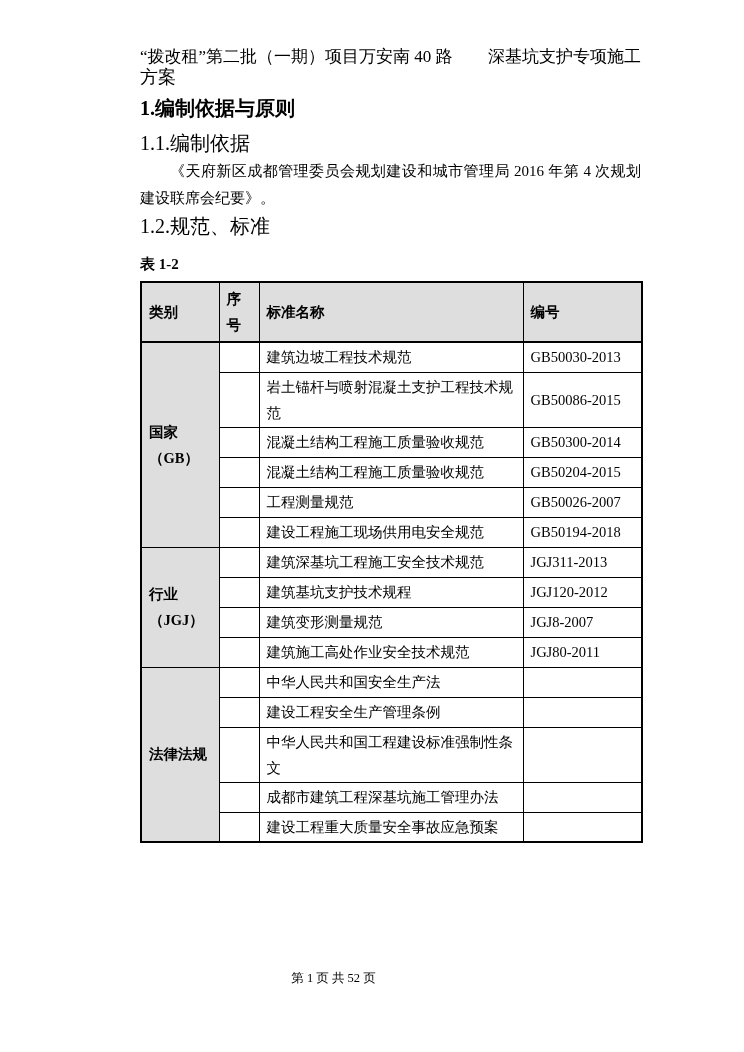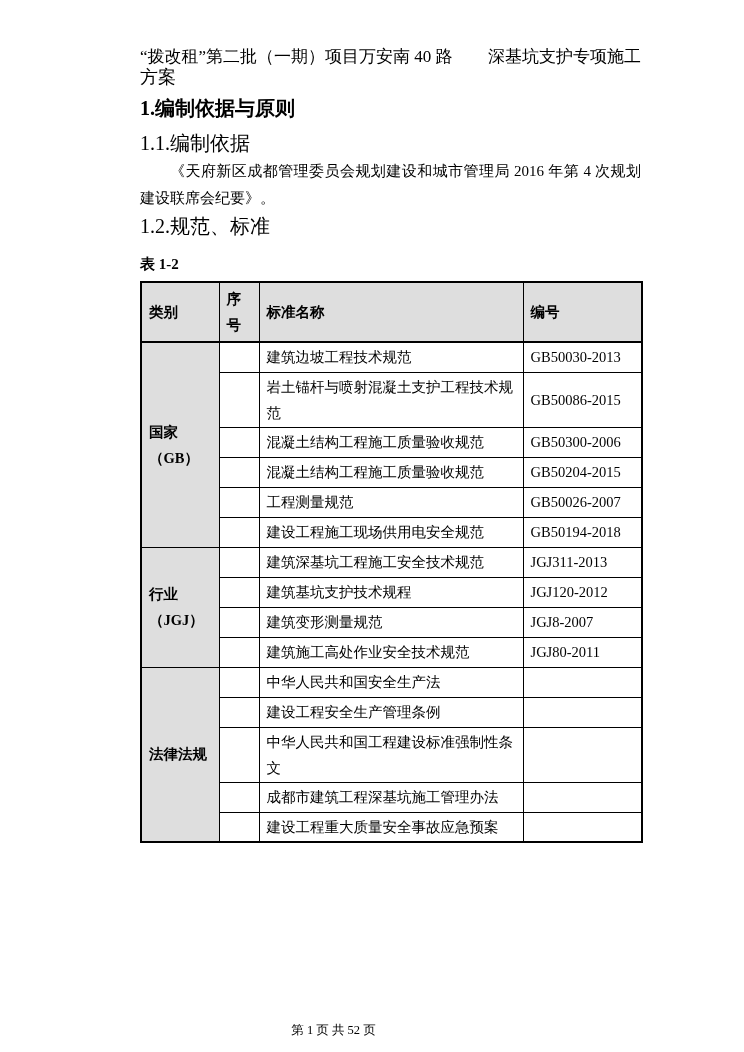--- a/index.html
+++ b/index.html
@@ -82,21 +82,21 @@
     border-bottom:2px solid var(--border-color);
   }
   .standards-table tbody tr{height:30px;}
   .cat-cell{
     background:var(--cell-bg);
     font-weight:bold;
     white-space:pre-line;
   }
   .footer{
     position:absolute;
-    top:1020px;left:0;
+    top:968px;left:0;
     width:667px;
     text-align:center;
     font-size:12.5px;
     line-height:20px;
   }
 </style>
 </head>
 <body>
 
 <div class="content">
@@ -143,21 +143,21 @@
           <td class="code-cell">GB50030-2013</td>
         </tr>
         <tr>
           <td class="seq-cell"></td>
           <td class="name-cell">岩土锚杆与喷射混凝土支护工程技术规范</td>
           <td class="code-cell">GB50086-2015</td>
         </tr>
         <tr>
           <td class="seq-cell"></td>
           <td class="name-cell">混凝土结构工程施工质量验收规范</td>
-          <td class="code-cell">GB50300-2006</td>
+          <td class="code-cell">GB50300-2014</td>
         </tr>
         <tr>
           <td class="seq-cell"></td>
           <td class="name-cell">混凝土结构工程施工质量验收规范</td>
           <td class="code-cell">GB50204-2015</td>
         </tr>
         <tr>
           <td class="seq-cell"></td>
           <td class="name-cell">工程测量规范</td>
           <td class="code-cell">GB50026-2007</td>

